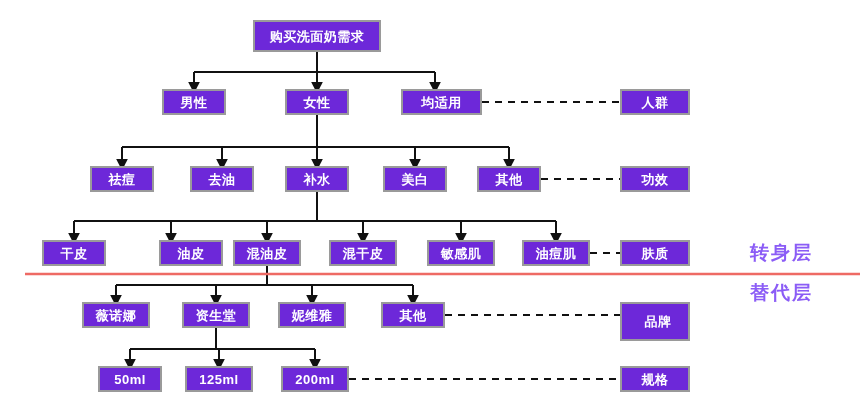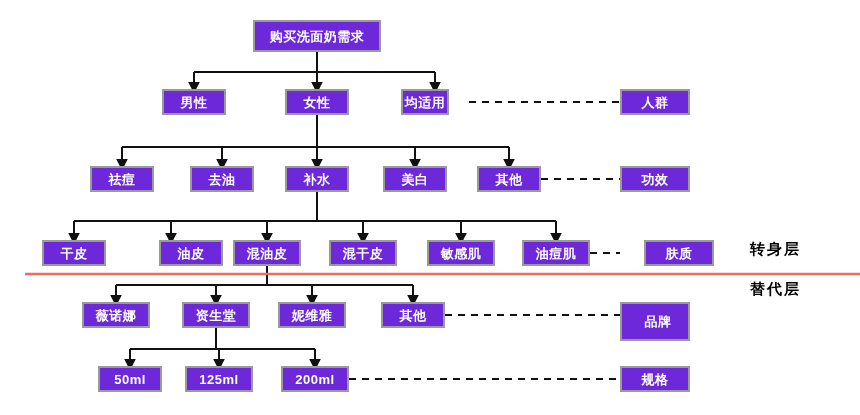--- a/index.html
+++ b/index.html
@@ -5,22 +5,22 @@
   html,body{margin:0;padding:0;background:#ffffff;}
   body{width:860px;height:415px;overflow:hidden;
        font-family:"Liberation Sans","DejaVu Sans",sans-serif;}
   #stage{position:relative;width:860px;height:415px;background:#fff;}
   #wires{position:absolute;left:0;top:0;width:860px;height:415px;}
   .node{position:absolute;box-sizing:border-box;background:#6d28d9;
         border:2px solid #9a9a9a;display:flex;align-items:center;
         justify-content:center;color:#ffffff;font-weight:bold;
         font-size:13px;letter-spacing:.5px;line-height:1;}
   .node.sz{font-size:13px;}
-  .layer-label{position:absolute;color:#000000;font-weight:bold;
-        font-size:15px;letter-spacing:2px;white-space:nowrap;}
+  .layer-label{position:absolute;color:#8b5cf6;font-weight:bold;
+        font-size:19px;letter-spacing:2px;white-space:nowrap;}
 </style>
 </head>
 <body>
 
 <div id="stage">
   <svg id="wires" viewBox="0 0 860 415" xmlns="http://www.w3.org/2000/svg">
     <defs>
       <marker id="arw" markerWidth="9" markerHeight="9" refX="3.2" refY="3" orient="auto" markerUnits="strokeWidth">
         <path d="M0,0 L0,6 L6,3 z" fill="#111"></path>
       </marker>
@@ -65,35 +65,35 @@
         <path d="M445,315 L620,315"></path>
         <path d="M349,379 L620,379"></path>
       </g>
     <line id="divider-line" x1="25" y1="274" x2="860" y2="274" stroke="#ee6a64" stroke-width="2.5"></line>
   </svg>
 
   <div id="nodes">
       <div class="node" style="left: 253px; top: 20px; width: 128px; height: 32px;">购买洗面奶需求</div>
       <div class="node" style="left: 162px; top: 89px; width: 64px; height: 26px;">男性</div>
       <div class="node" style="left: 285px; top: 89px; width: 64px; height: 26px;">女性</div>
-      <div class="node" style="left: 401px; top: 89px; width: 48px; height: 26px;">均适用</div>
+      <div class="node" style="left: 401px; top: 89px; width: 81px; height: 26px;">均适用</div>
       <div class="node" style="left: 620px; top: 89px; width: 70px; height: 26px;">人群</div>
       <div class="node" style="left: 90px; top: 166px; width: 64px; height: 26px;">祛痘</div>
       <div class="node" style="left: 190px; top: 166px; width: 64px; height: 26px;">去油</div>
       <div class="node" style="left: 285px; top: 166px; width: 64px; height: 26px;">补水</div>
       <div class="node" style="left: 383px; top: 166px; width: 64px; height: 26px;">美白</div>
       <div class="node" style="left: 477px; top: 166px; width: 64px; height: 26px;">其他</div>
       <div class="node" style="left: 620px; top: 166px; width: 70px; height: 26px;">功效</div>
       <div class="node" style="left: 42px; top: 240px; width: 64px; height: 26px;">干皮</div>
       <div class="node" style="left: 139px; top: 240px; width: 64px; height: 26px; margin-left: 20px;">油皮</div>
       <div class="node" style="left: 233px; top: 240px; width: 68px; height: 26px;">混油皮</div>
       <div class="node" style="left: 329px; top: 240px; width: 68px; height: 26px;">混干皮</div>
       <div class="node" style="left: 427px; top: 240px; width: 68px; height: 26px;">敏感肌</div>
       <div class="node" style="left: 522px; top: 240px; width: 68px; height: 26px;">油痘肌</div>
-      <div class="node" style="left: 620px; top: 240px; width: 70px; height: 26px; margin-left: 24px;">肤质</div>
+      <div class="node" style="left: 620px; top: 240px; width: 70px; height: 26px;">肤质</div>
       <div class="node" style="left: 82px; top: 302px; width: 68px; height: 26px;">薇诺娜</div>
       <div class="node" style="left: 182px; top: 302px; width: 68px; height: 26px; text-align: right;">资生堂</div>
       <div class="node" style="left: 278px; top: 302px; width: 68px; height: 26px;">妮维雅</div>
       <div class="node" style="left: 381px; top: 302px; width: 64px; height: 26px;">其他</div>
       <div class="node" style="left: 620px; top: 302px; width: 70px; height: 39px; padding-left: 6px;">品牌</div>
       <div class="node sz" style="left: 98px; top: 366px; width: 64px; height: 26px;">50ml</div>
       <div class="node sz" style="left: 185px; top: 366px; width: 68px; height: 26px;">125ml</div>
       <div class="node sz" style="left: 281px; top: 366px; width: 68px; height: 26px;">200ml</div>
       <div class="node" style="left: 620px; top: 366px; width: 70px; height: 26px;">规格</div>
     </div>

